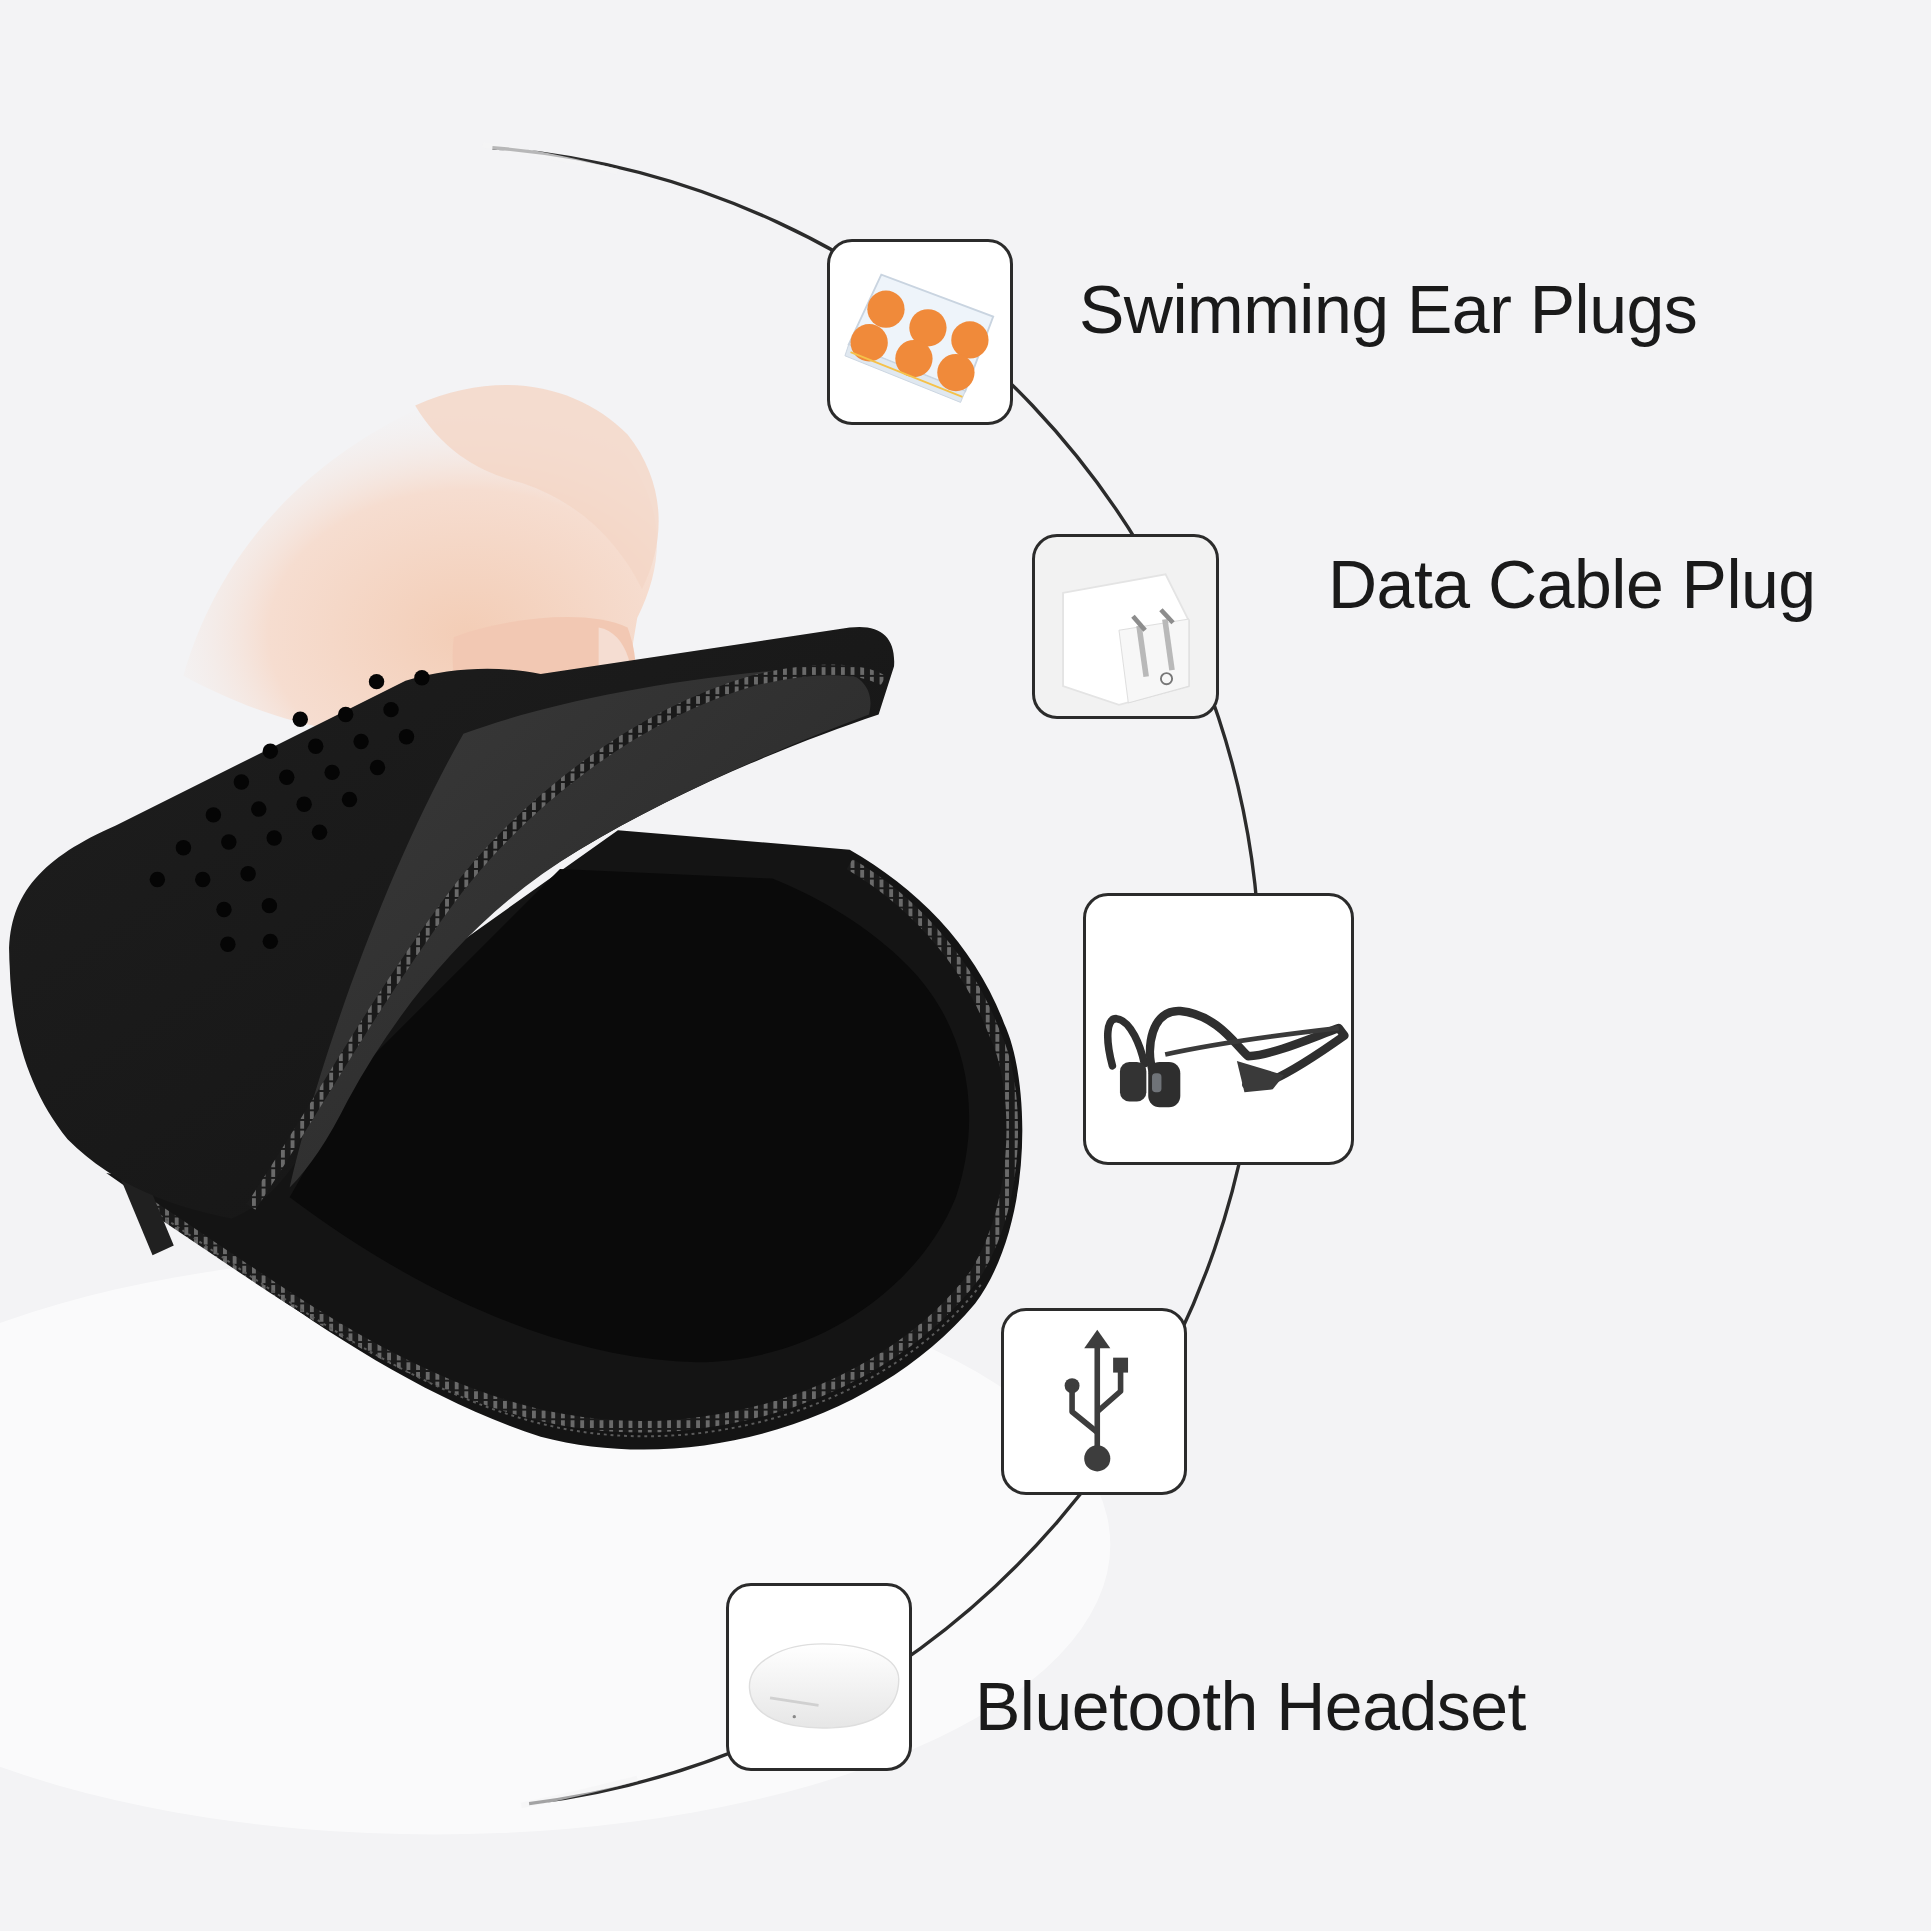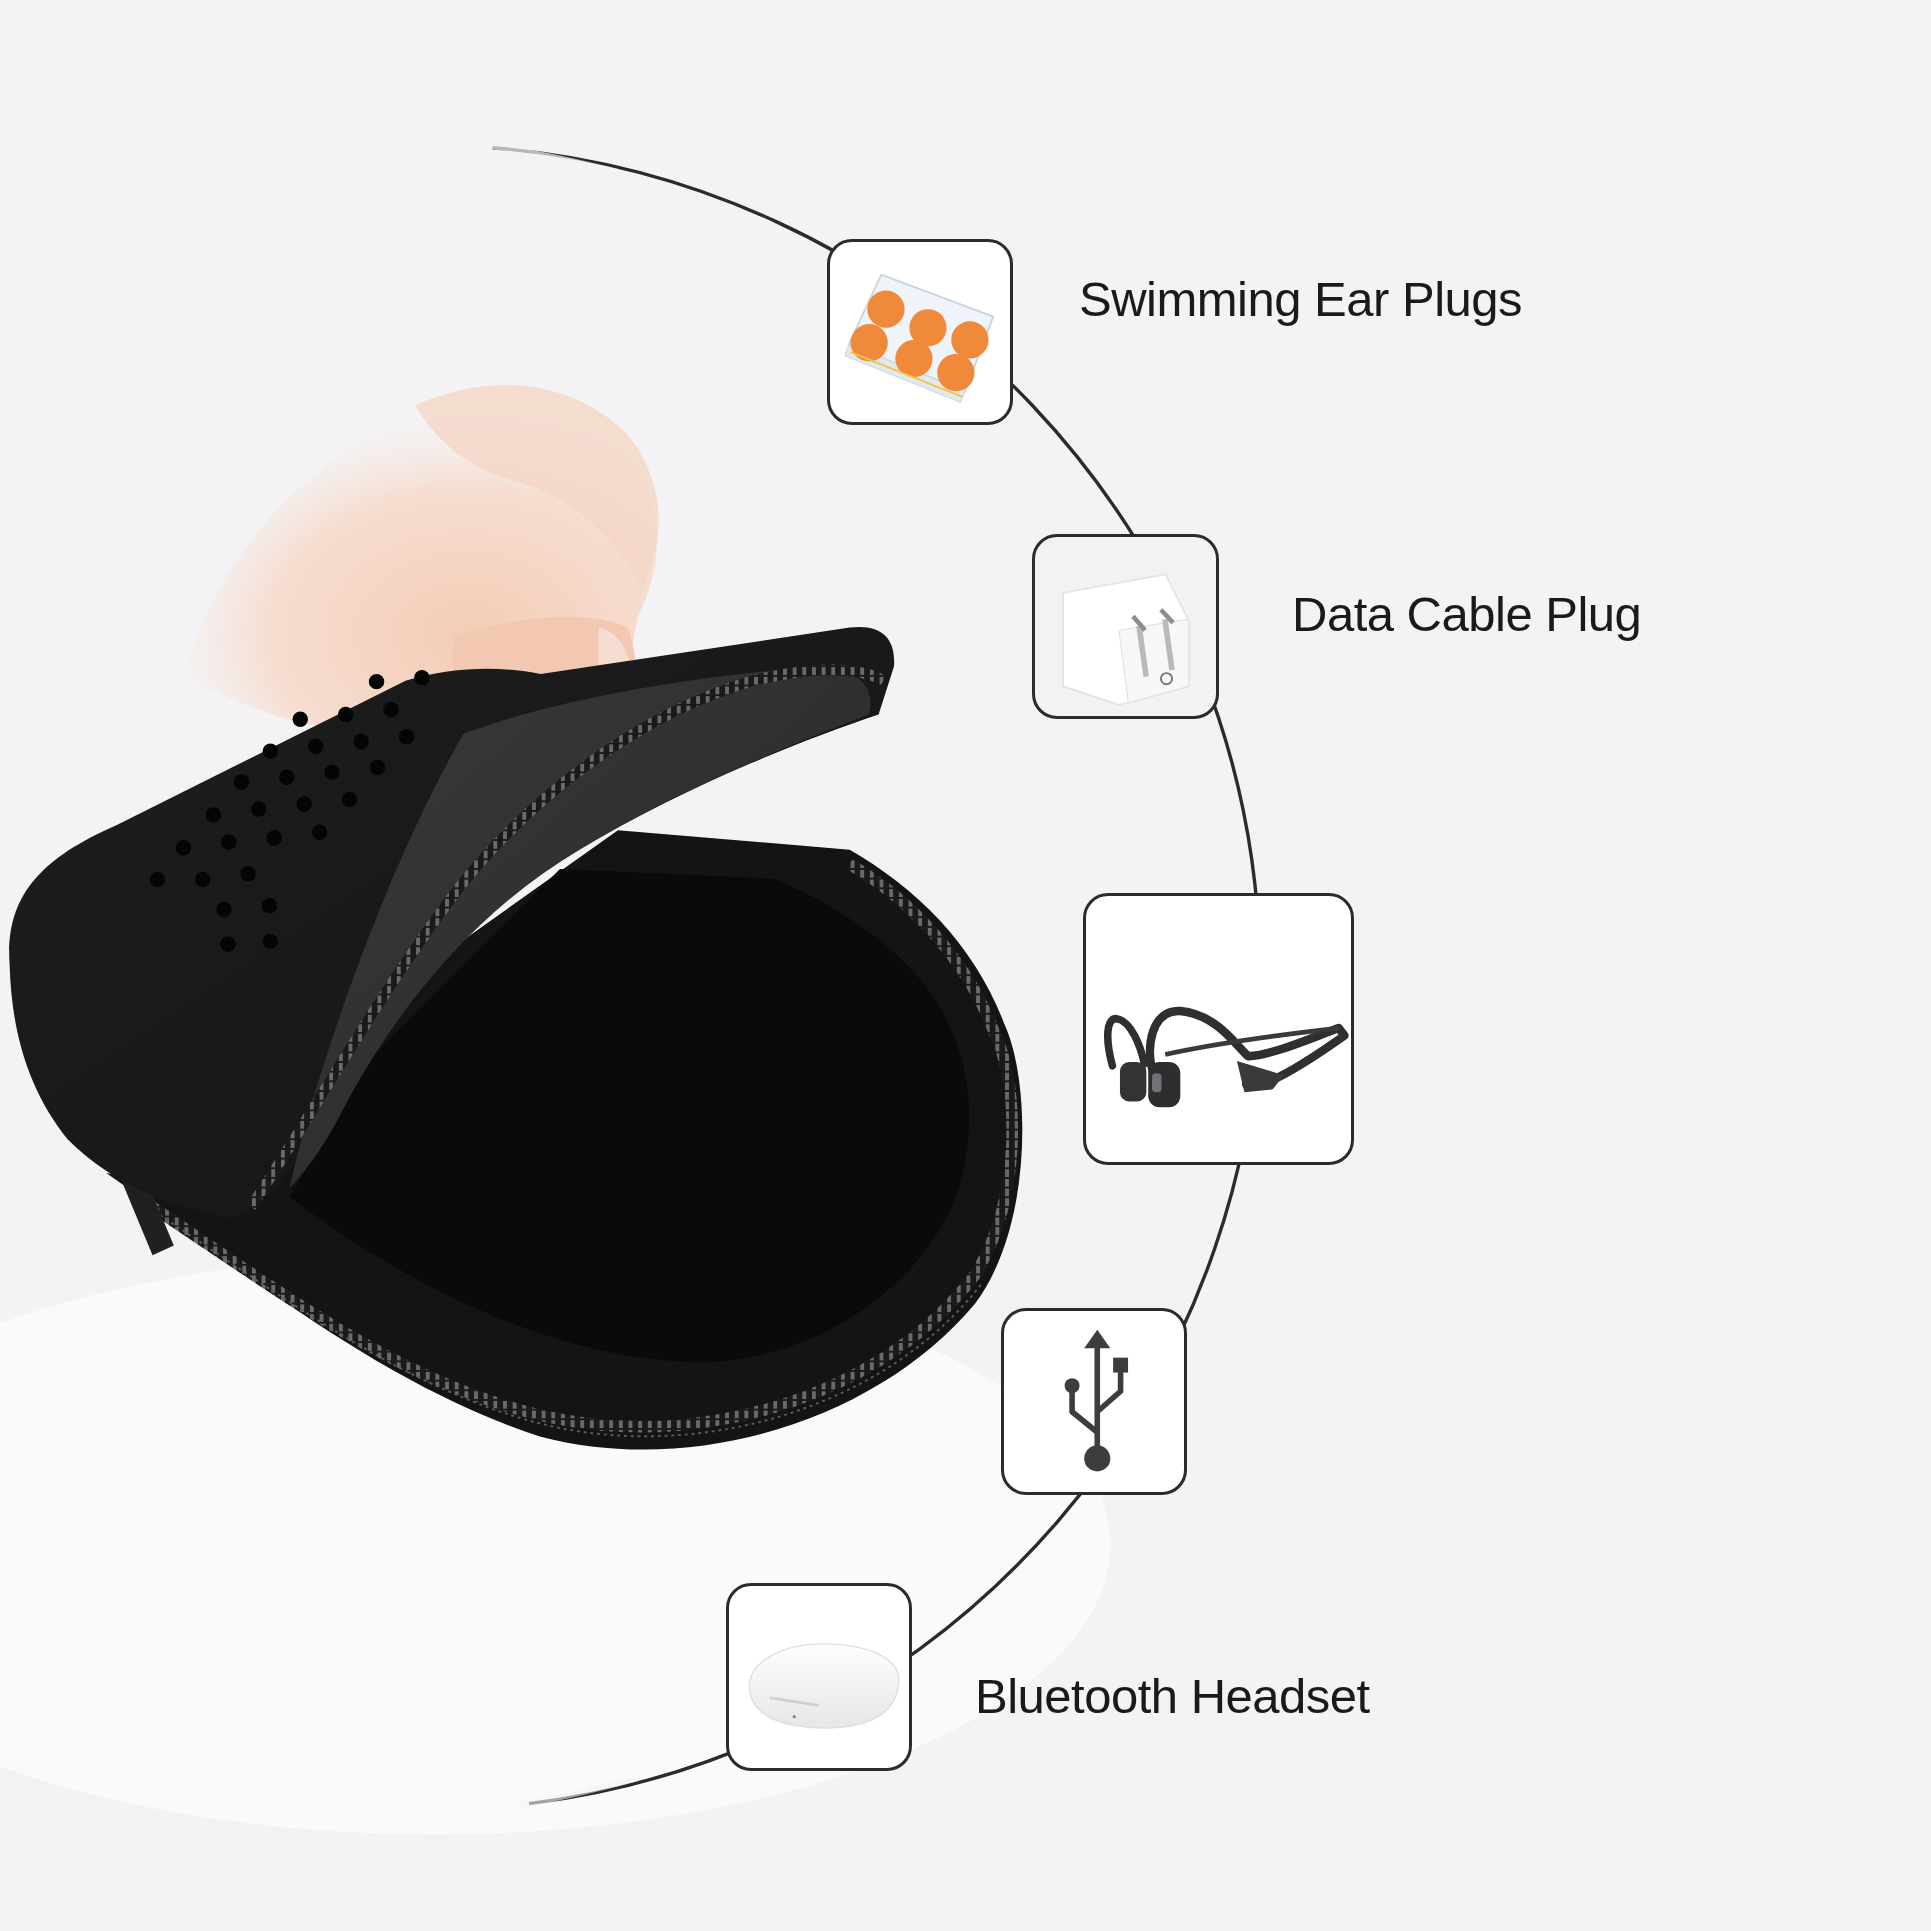--- a/index.html
+++ b/index.html
@@ -16,21 +16,21 @@
     box-sizing: border-box;
     border: 3.9px solid #2b2b2b;
     border-radius: 25px;
     background: #ffffff;
     overflow: hidden;
   }
   .item-box svg { position: absolute; left: 0; top: 0; width: 100%; height: 100%; }
   .item-label {
     position: absolute;
     font-family: "Liberation Sans", sans-serif;
-    font-size: 49px;
+    font-size: 68px;
     line-height: 1;
     color: #1a1a1a;
     white-space: nowrap;
     letter-spacing: -0.5px;
   }
 </style>
 </head>
 <body>
 
 <div id="stage">
@@ -146,21 +146,21 @@
     <svg viewBox="0 0 194 192">
       <path d="M 30 60 L 140 40 L 165 90 L 165 160 L 90 180 L 30 160 Z" fill="#ffffff" stroke="#e4e4e4" stroke-width="2"></path>
       <path d="M 90 100 L 165 88 L 165 160 L 100 178 Z" fill="#f7f7f7" stroke="#dcdcdc" stroke-width="1"></path>
       <rect x="112" y="95" width="6" height="55" fill="#b9b9b9" transform="rotate(-8 115 120)"></rect>
       <rect x="140" y="88" width="6" height="55" fill="#b9b9b9" transform="rotate(-8 143 115)"></rect>
       <path d="M 105 85 L 118 100" stroke="#8d8d8d" stroke-width="5"></path>
       <path d="M 135 78 L 148 92" stroke="#8d8d8d" stroke-width="5"></path>
       <circle cx="141" cy="152" r="6" fill="none" stroke="#777" stroke-width="2"></circle>
     </svg>
   </div>
-  <div class="item-label" style="left:1292px; top:550px;margin-top:40px;">Data Cable Plug</div>
+  <div class="item-label" style="left:1328px; top:550px;">Data Cable Plug</div>
 
   <div class="item-box" style="left:1083px; top:893px; width:271px; height:272px;">
     <svg viewBox="0 0 281 282">
       <path d="M 28 180 C 20 150 22 130 32 130 C 48 132 58 160 62 178" fill="none" stroke="#2f2f2f" stroke-width="8" stroke-linecap="round"></path>
       <rect x="36" y="176" width="28" height="42" rx="10" fill="#333"></rect>
       <path d="M 72 190 C 62 160 70 120 100 122 C 140 126 160 160 172 170 C 200 168 240 150 268 140 L 274 148 C 250 165 220 185 198 195 L 170 200" fill="none" stroke="#2f2f2f" stroke-width="9" stroke-linecap="round" stroke-linejoin="round"></path>
       <path d="M 84 168 C 120 160 180 150 268 140" fill="none" stroke="#3a3a3a" stroke-width="5"></path>
       <rect x="66" y="176" width="34" height="48" rx="12" fill="#2e2e2e"></rect>
       <rect x="70" y="188" width="10" height="20" rx="4" fill="#6f7378"></rect>
       <path d="M 160 175 L 210 190 L 198 205 L 168 208 Z" fill="#3a3a3a"></path>

